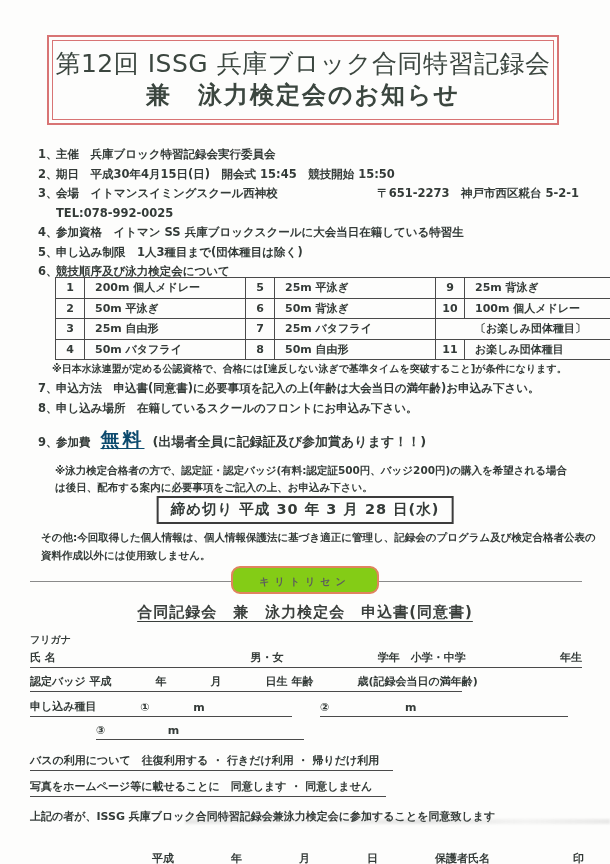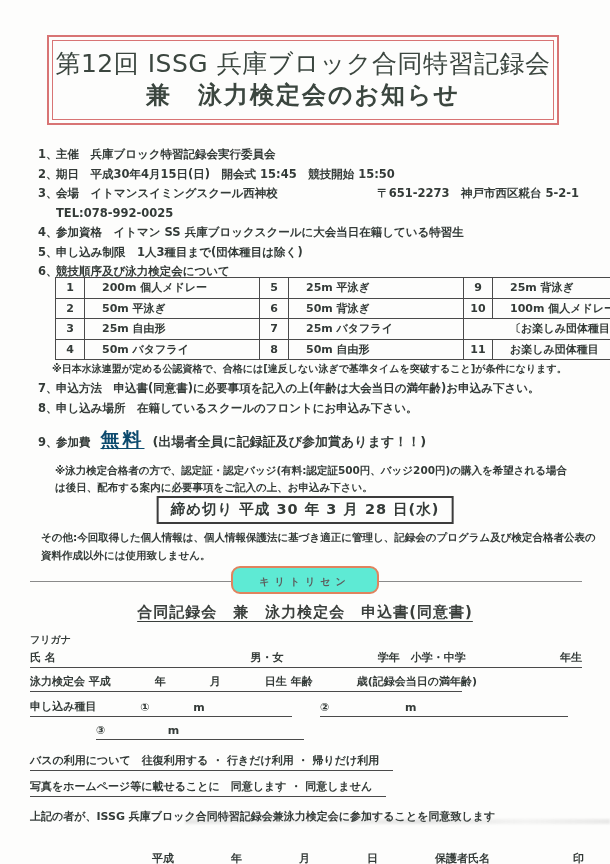--- a/index.html
+++ b/index.html
@@ -29,21 +29,21 @@
   .irow{display:flex;line-height:19.5px;white-space:nowrap;}
   .irow .n{width:18px;flex:none;}
   .irow .addr{margin-left:auto;margin-right:4px;}
   .tel{padding-left:18px;line-height:19.5px;}
   
   .ev-table{
     position:absolute;left:55px;top:277px;
     border-collapse:collapse;table-layout:fixed;width:502px;
     font-size:11px;font-weight:700;
   }
-  .ev-table td{border:1.2px solid #4a4a4a;padding:1px 17px;height:17.5px;overflow:hidden;white-space:nowrap;}
+  .ev-table td{border:1.2px solid #4a4a4a;padding:1px 10px;height:17.5px;overflow:hidden;white-space:nowrap;}
   .ev-table td.num{width:24px;text-align:center;padding:1px 2px;}
   .ev-table td.ev{width:140px;}
   .ev-table td.merged{text-align:center;}
   .table-note{position:absolute;left:52px;top:362px;width:545px;font-size:10px;font-weight:700;white-space:nowrap;}
   
   .apply{position:absolute;left:38px;top:379px;width:550px;font-size:11.5px;font-weight:700;}
   .fee-row{display:flex;align-items:baseline;margin-top:9px;}
   .fee-row .n{width:18px;flex:none;}
   .fee-label{margin-right:10px;}
   .fee-value{font-size:19px;font-weight:900;text-decoration:underline;text-underline-offset:2px;letter-spacing:3px;margin-right:8px;color:#0c4a6e;}
@@ -55,21 +55,21 @@
     border:2px solid #3c3c3c;padding:2px 12px 3px;
     font-size:14.5px;font-weight:800;letter-spacing:1px;white-space:nowrap;
   }
   .privacy{position:absolute;left:41px;top:529px;width:560px;font-size:10.5px;font-weight:700;line-height:17.5px;}
   
   .cut{position:absolute;left:0;top:566px;width:610px;height:32px;}
   .cut .line{position:absolute;left:30px;right:28px;top:15px;border-top:1.2px solid #8a8a8a;}
   .cut .badge{
     position:absolute;left:50%;top:0;transform:translateX(-50%);
     width:148px;height:28px;line-height:28px;box-sizing:border-box;
-    background:#5eead4;border:2px solid #e0835e;border-radius:9px;
+    background:#84cc16;border:2px solid #e0835e;border-radius:9px;
     text-align:center;font-size:10px;letter-spacing:5px;color:#5d5d5d;font-weight:700;
   }
   
   .form-heading{
     position:absolute;left:0;top:603px;width:610px;text-align:center;
     font-size:15px;font-weight:800;color:#3a3f3c;letter-spacing:1px;
     text-decoration:underline;text-underline-offset:4px;
   }
   .form{position:absolute;left:30px;top:633px;width:552px;font-size:11px;font-weight:700;}
   .furigana{font-size:10px;line-height:14px;}
@@ -211,21 +211,21 @@
       <span>氏 名</span>
       <span class="sp3"></span>
       <span>男・女</span>
       <span class="sp"></span>
       <span>学年　小学・中学</span>
       <span class="sp"></span>
       <span>年生</span>
     </div>
 
     <div class="frow birth-row">
-      <span>泳力検定会 平成</span>
+      <span>認定バッジ 平成</span>
       <span class="sp"></span>
       <span>年</span>
       <span class="sp"></span>
       <span>月</span>
       <span class="sp"></span>
       <span>日生 年齢</span>
       <span class="sp"></span>
       <span>歳(記録会当日の満年齢)</span>
     </div>
 

